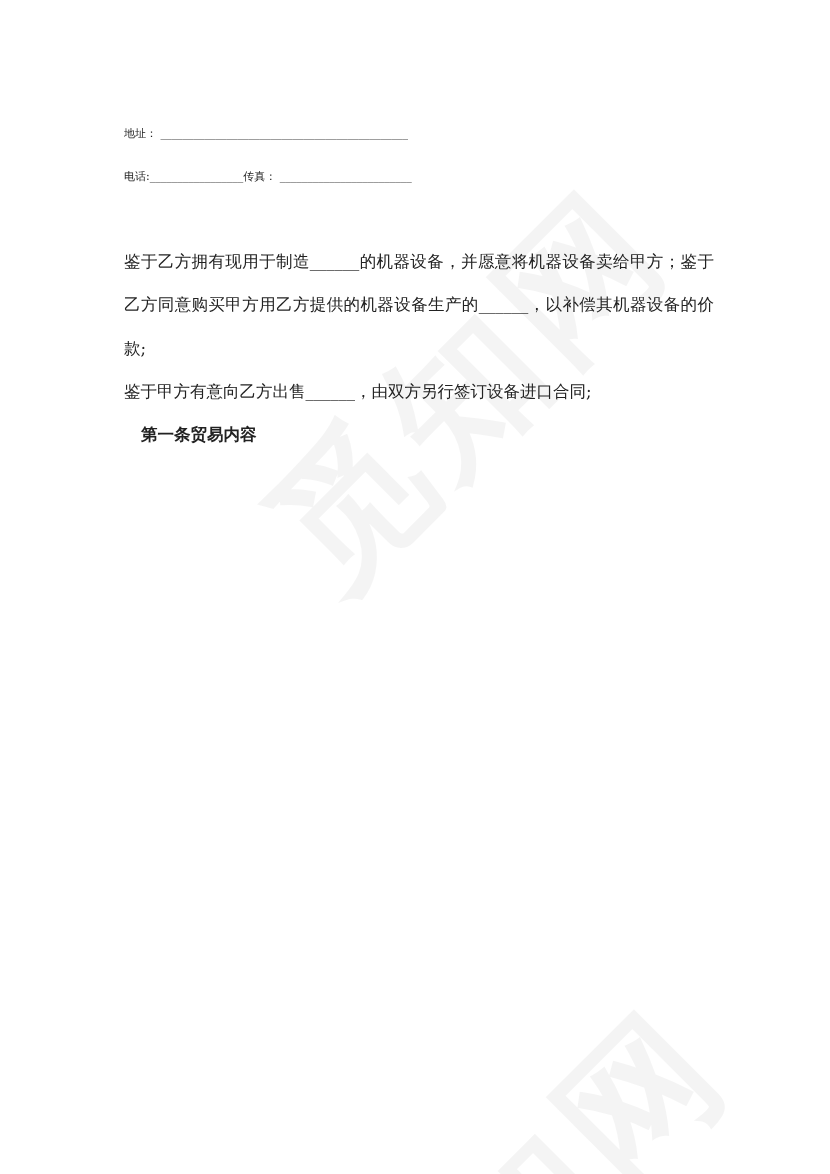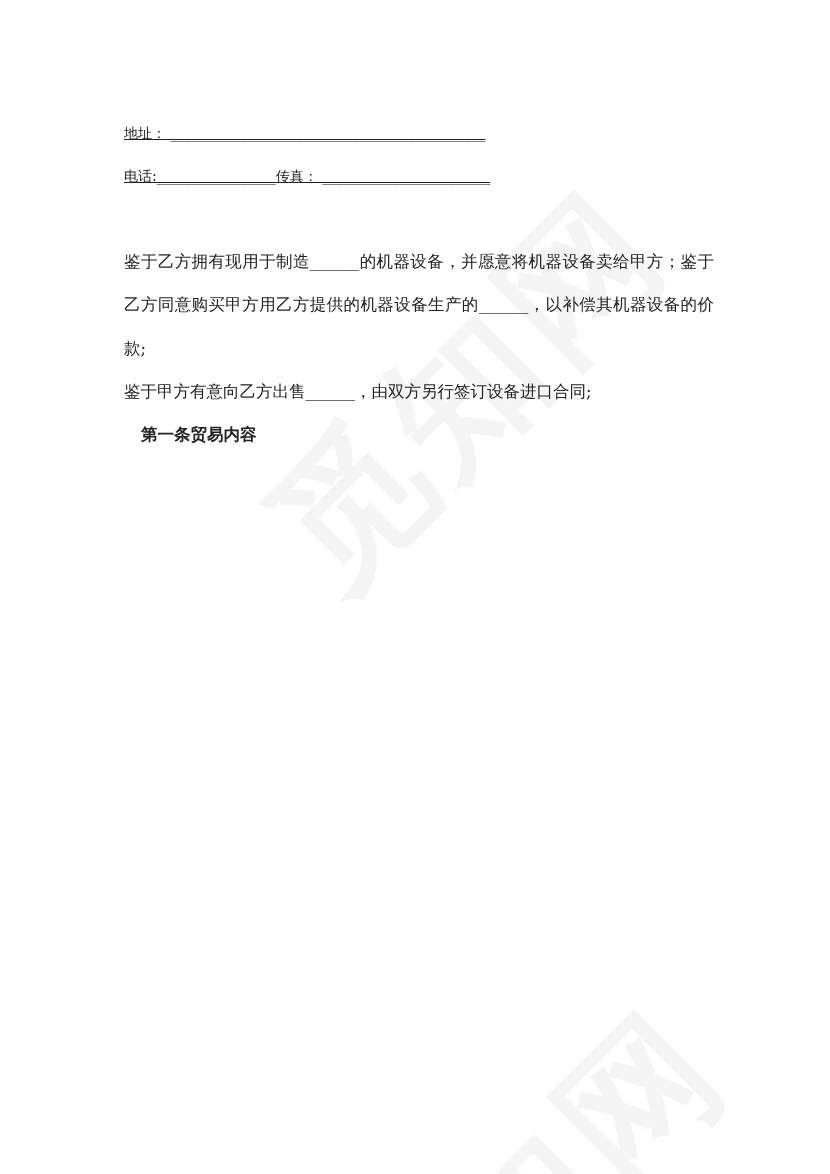--- a/index.html
+++ b/index.html
@@ -11,21 +11,21 @@
   .page { position: absolute; left: 0; top: 0; width: 830px; height: 1174px; }
   .watermark {
     position: absolute; color: rgba(0,0,0,0.045); font-family: "DejaVu Sans", sans-serif;
     font-weight: bold; font-size: 150px; letter-spacing: 10px;
     transform: rotate(-45deg); transform-origin: center; white-space: nowrap;
     pointer-events: none; user-select: none;
   }
   .wm1 { left: 230px; top: 290px; }
   .wm2 { left: 290px; top: 1110px; }
   .content { position: absolute; left: 124px; top: 112px; width: 590px; }
-  .line { font-size: 14px; line-height: 43px; height: 43px; white-space: nowrap; text-decoration: underline; }
+  .line { font-size: 11px; line-height: 43px; height: 43px; white-space: nowrap; }
   .para { font-size: 16.5px; line-height: 43.3px; text-align: justify; text-align-last: left; }
   .heading { font-weight: bold; font-size: 16.5px; line-height: 43px; margin-left: 17px; }
   .gap { height: 42px; }
 </style>
 </head>
 <body>
 
 <div class="page">
   <div class="watermark wm1">觅知网</div>
   <div class="watermark wm2">觅知网</div>

